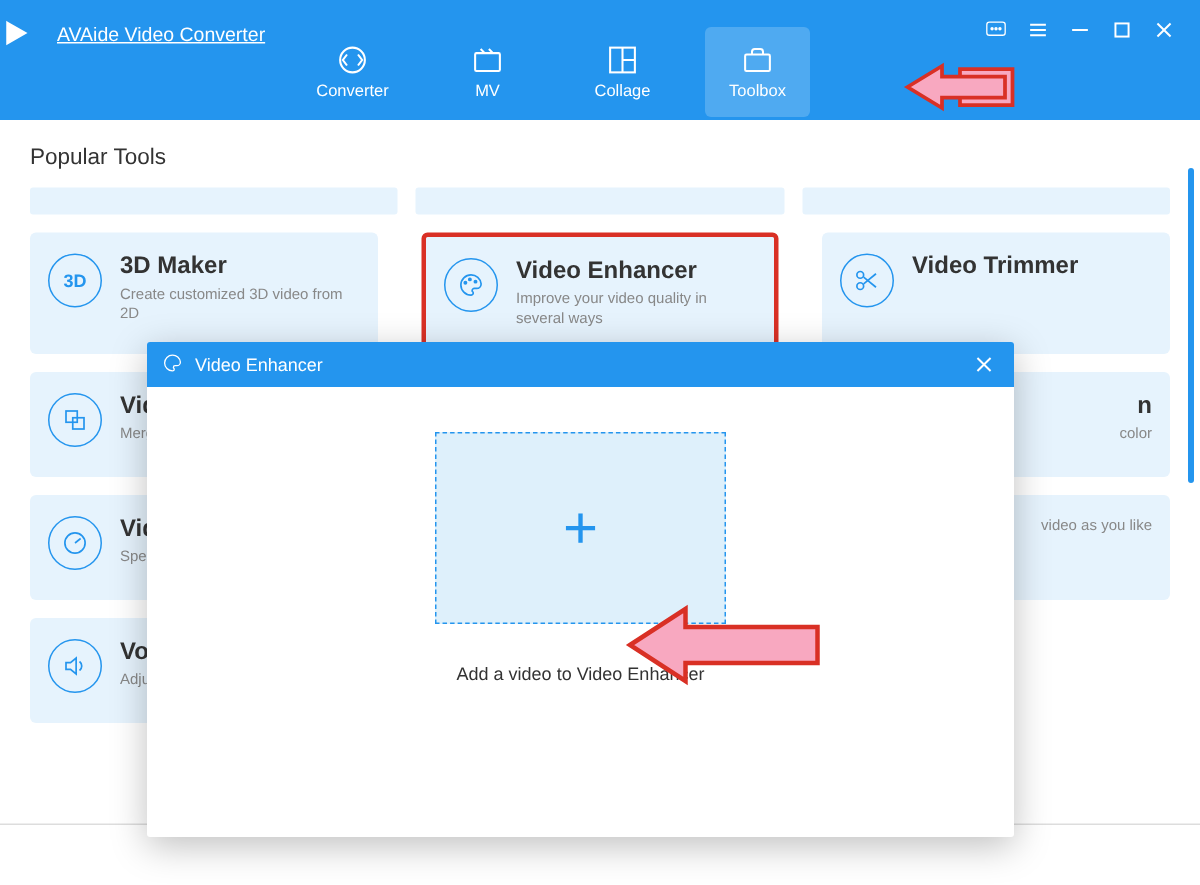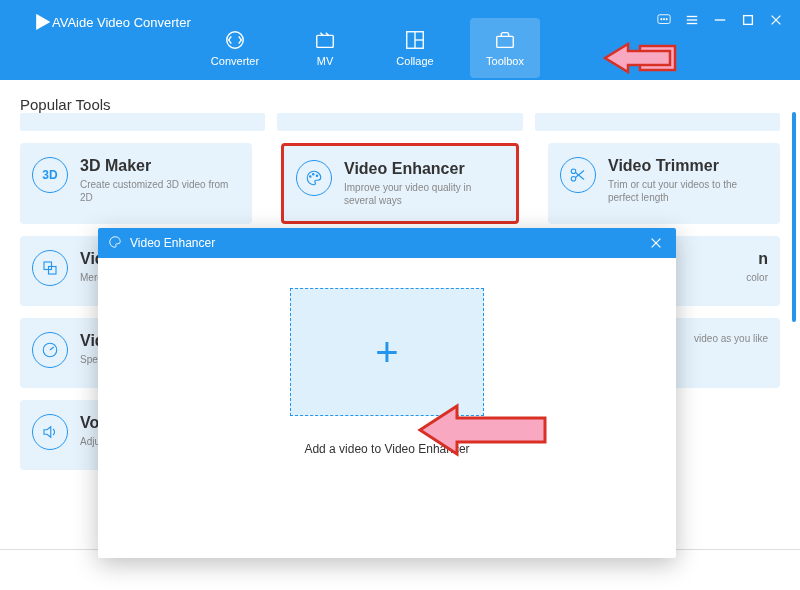--- a/index.html
+++ b/index.html
@@ -1,33 +1,33 @@
 <!DOCTYPE html>
 <html><head>
 <meta charset="utf-8">
 <style>
 * { margin:0; padding:0; box-sizing:border-box; font-family:-apple-system,BlinkMacSystemFont,"Segoe UI",Arial,sans-serif; }
 body { width:800px; height:590px; background:#fff; overflow:hidden; position:relative; }
 
 .header { height:80px; background:#2495ee; color:#fff; display:flex; align-items:flex-start; }
-.logo-area { display:flex; align-items:center; padding:12px 32px; gap:0; }
+.logo-area { display:flex; align-items:center; padding:12px 0; gap:18px;text-decoration:underline; }
 .logo-icon svg { width:20px; height:20px; display:block; }
 .logo-text { font-size:13px; }
 .title-spacer { flex:1; }
 .window-icons { display:flex; gap:12px; padding:12px 16px; }
 .window-icons span { width:16px; height:16px; display:flex; align-items:center; justify-content:center; cursor:pointer; }
 .window-icons svg { width:14px; height:14px; }
 
 .tabs { position:absolute; top:18px; left:200px; display:flex; gap:20px; }
 .tab { width:70px; height:60px; display:flex; flex-direction:column; align-items:center; justify-content:center; gap:4px; color:#fff; font-size:11px; cursor:pointer; border-radius:4px; }
 .tab.active { background:rgba(255,255,255,0.2); }
 .tab svg { width:22px; height:22px; }
 
 .content { padding:16px 20px; position:relative; }
-.section-title { font-size:15px; color:#333; margin-bottom:0; }
+.section-title { font-size:15px; color:#333; margin-bottom:12px; }
 .placehold-row { display:flex; gap:12px; margin-bottom:12px; }
 .placehold-row .bar { flex:1; height:18px; background:#e6f3fd; border-radius:2px; }
 
 .cards-row { display:flex; gap:29px; margin-bottom:12px; }
 .card { flex:1; background:#e6f3fd; border-radius:4px; padding:14px 12px; display:flex; gap:12px; align-items:flex-start; cursor:pointer; min-height:70px; }
 .card.highlight { border:3px solid #d93025; background:#e6f3fd; }
 .card-icon { width:36px; height:36px; border:1.5px solid #2495ee; border-radius:50%; display:flex; align-items:center; justify-content:center; flex-shrink:0; color:#2495ee; font-size:12px; font-weight:600; }
 .card-icon svg { width:18px; height:18px; }
 .card-body { flex:1; }
 .card-title { font-size:16px; font-weight:600; color:#333; margin-bottom:3px; }
@@ -169,21 +169,20 @@
       <div class="card-icon">
           <svg viewBox="0 0 24 24" fill="none" stroke="#2495ee" stroke-width="1.5">
             <circle cx="6" cy="7" r="3"></circle>
             <circle cx="6" cy="17" r="3"></circle>
             <line x1="9" y1="9" x2="20" y2="18"></line>
             <line x1="9" y1="15" x2="20" y2="6"></line>
           </svg>
         </div>
       <div class="card-body">
         <div class="card-title">Video Trimmer</div>
-        <div class="card-desc">Trim or cut your videos to the perfect length</div>
       </div>
     </div>
   </div>
 
   <div class="cards-row">
     <div class="card">
       <div class="card-icon">
           <svg viewBox="0 0 24 24" fill="none" stroke="#2495ee" stroke-width="1.5">
             <rect x="4" y="4" width="10" height="10"></rect>
             <rect x="10" y="10" width="10" height="10"></rect>

